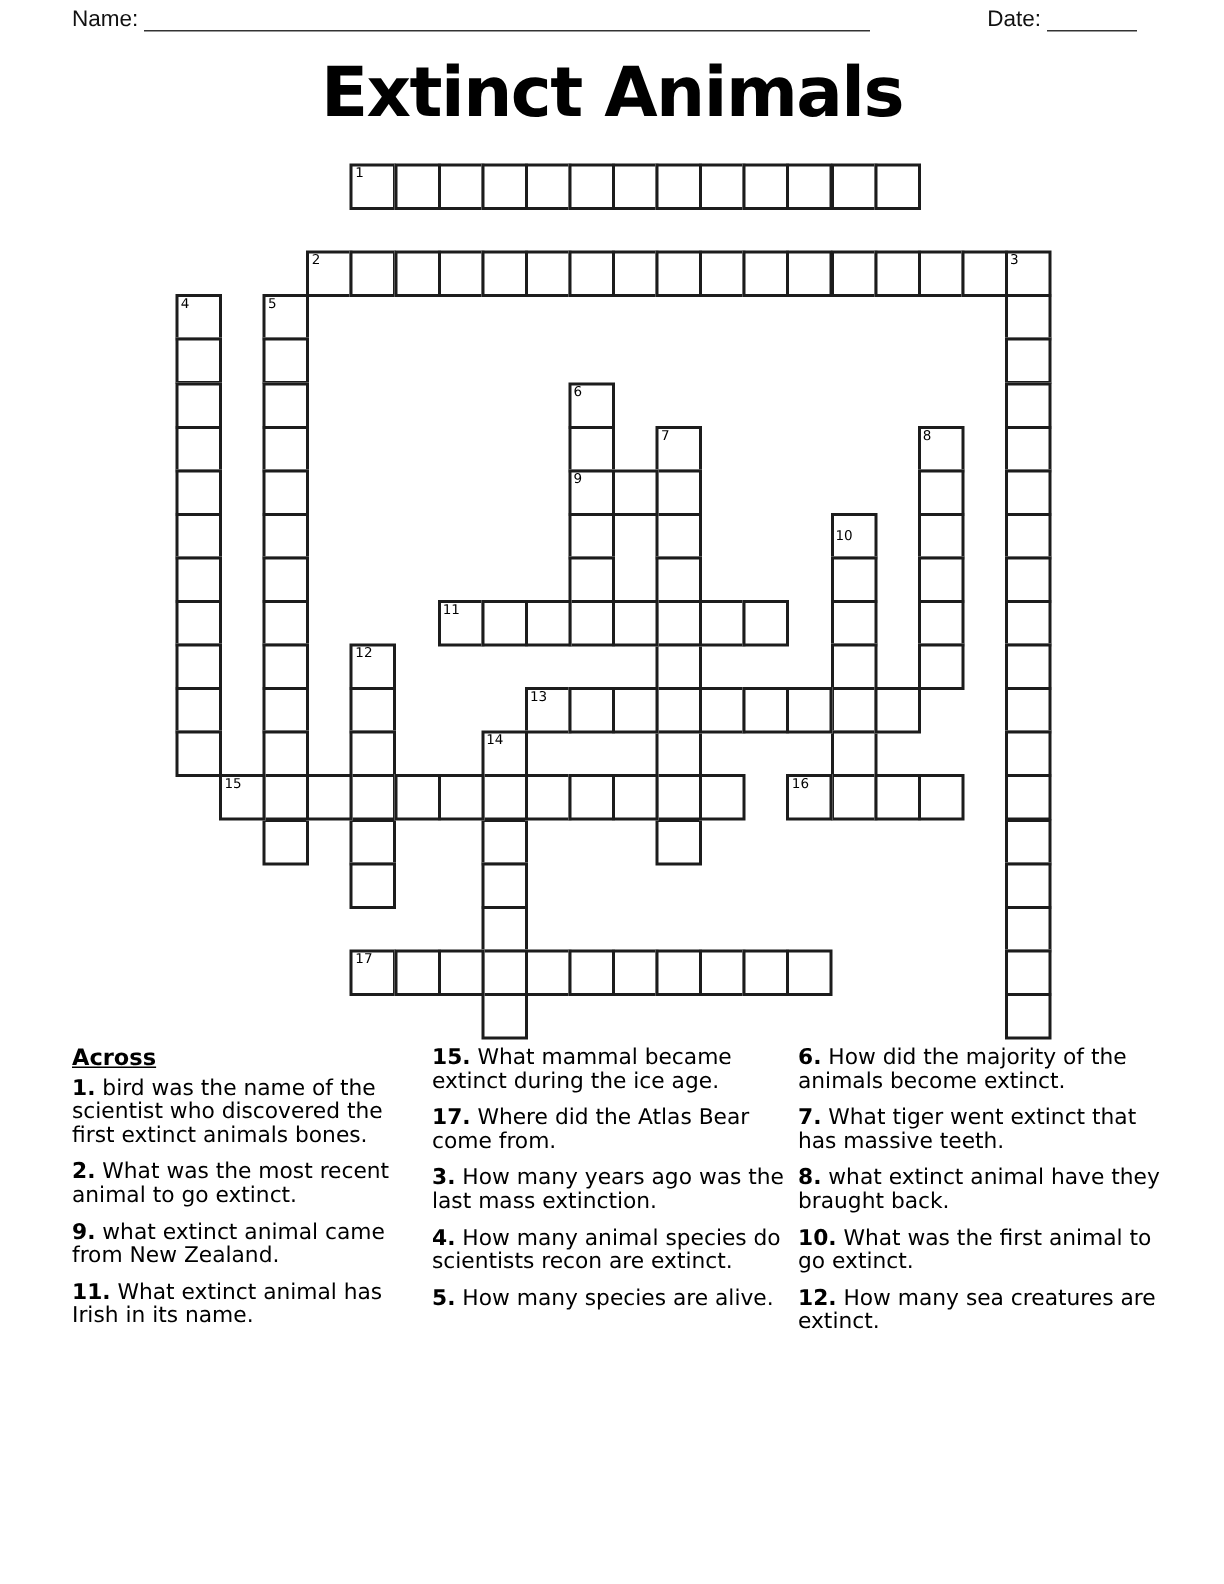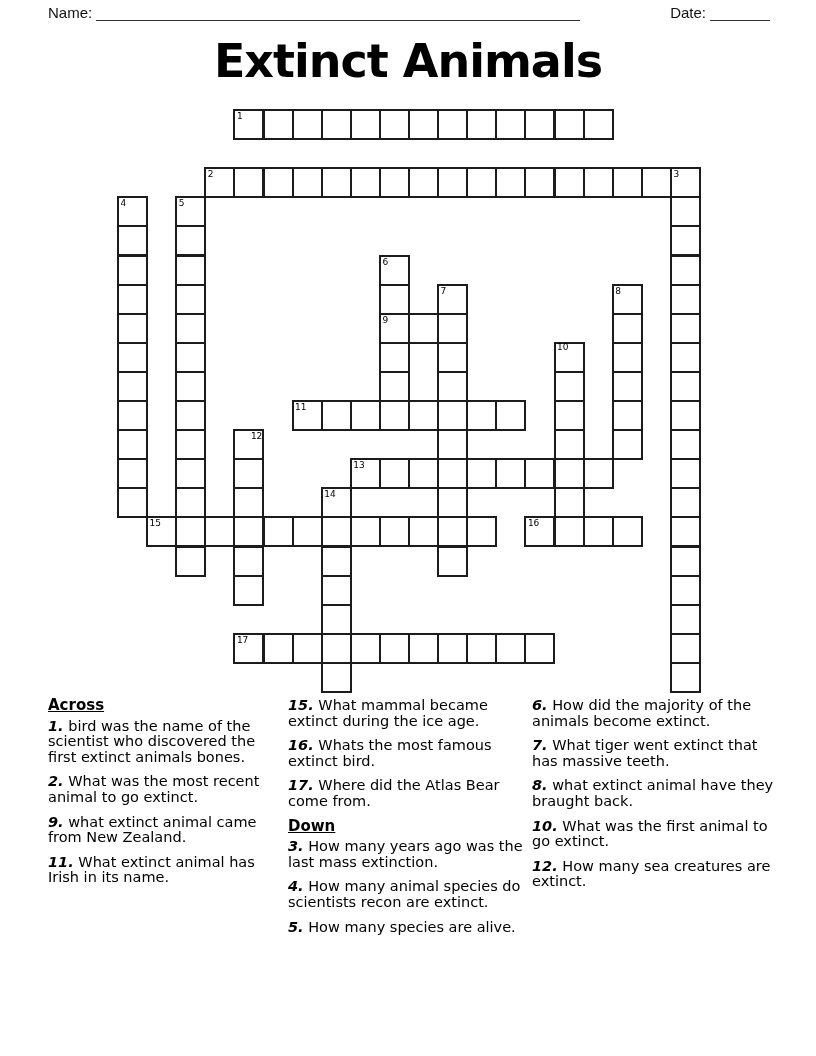--- a/index.html
+++ b/index.html
@@ -14,21 +14,21 @@
   
   #header {
     position:absolute; left:48px; top:4px; width:722px;
     font-family:"Liberation Sans", sans-serif;
     font-size:15px; color:#111;
   }
   .hdr-label { display:inline-block; vertical-align:bottom; }
   .hdr-line  { display:inline-block; vertical-align:bottom; height:15px;
                border-bottom:1.6px solid #333; margin-left:4px; }
   #name-line { width:484px; }
-  #date-wrap { position:absolute; right:0; top:0; }
+  #date-wrap { position:absolute; right:12px; top:0; }
   #date-line { width:60px; }
   
   #title {
     position:absolute; left:0; top:34px; width:816px;
     text-align:center;
     font-size:46px; font-weight:bold; letter-spacing:-1px;
     color:#000;
   }
   
   #grid { position:absolute; left:117px; top:109px; }
@@ -44,21 +44,21 @@
   
   .clue-col { position:absolute; top:698px; font-size:14.5px; line-height:15.6px; }
   #clue-col-1 { left:48px;  width:237px; }
   #clue-col-2 { left:288px; width:240px; }
   #clue-col-3 { left:532px; width:242px; }
   .clue-heading {
     font-weight:bold; text-decoration:underline;
     margin:0 0 5px 0; font-size:15px;
   }
   .clue { margin:0 0 9px 0; }
-  .cnum { font-weight:bold;font-style:italic; }
+  .cnum { font-weight:bold; }
 </style>
 </head>
 <body>
 
 <div id="page">
 
   <div id="header">
     <span class="hdr-label">Name:</span><span class="hdr-line" id="name-line"></span>
     <span id="date-wrap">
       <span class="hdr-label">Date:</span><span class="hdr-line" id="date-line"></span>
@@ -218,42 +218,40 @@
       <div class="cell" style="left: 407.4px; top: 523.8px; width: 31.1px; height: 31.1px;"></div>
       <div class="cellnum" style="left: 119.9px; top: 3px;">1</div>
       <div class="cellnum" style="left: 90.8px; top: 61.2px;">2</div>
       <div class="cellnum" style="left: 556.4px; top: 61.2px;">3</div>
       <div class="cellnum" style="left: 3.5px; top: 90.3px;">4</div>
       <div class="cellnum" style="left: 61.7px; top: 90.3px;">5</div>
       <div class="cellnum" style="left: 265.4px; top: 148.5px;">6</div>
       <div class="cellnum" style="left: 323.6px; top: 177.6px;">7</div>
       <div class="cellnum" style="left: 498.2px; top: 177.6px;">8</div>
       <div class="cellnum" style="left: 265.4px; top: 206.7px;">9</div>
-      <div class="cellnum" style="left: 440px; top: 234px; text-align: right;">10</div>
+      <div class="cellnum" style="left: 440px; top: 245px; text-align: right;">10</div>
       <div class="cellnum" style="left: 178.1px; top: 294px;">11</div>
-      <div class="cellnum" style="left: 119.9px; top: 323.1px; margin-left: 14px;">12</div>
+      <div class="cellnum" style="left: 119.9px; top: 323.1px;">12</div>
       <div class="cellnum" style="left: 236.3px; top: 352.2px;">13</div>
       <div class="cellnum" style="left: 207.2px; top: 381.3px;">14</div>
       <div class="cellnum" style="left: 32.6px; top: 410.4px;">15</div>
       <div class="cellnum" style="left: 410.9px; top: 410.4px;">16</div>
       <div class="cellnum" style="left: 119.9px; top: 526.8px;">17</div>
     </div>
 
   <div class="clue-col" id="clue-col-1">
       <div class="clue-heading">Across</div>
       <div class="clue"><span class="cnum">1.</span><span> bird was the name of the scientist who discovered the first extinct animals bones.</span></div>
       <div class="clue"><span class="cnum">2.</span><span> What was the most recent animal to go extinct.</span></div>
       <div class="clue"><span class="cnum">9.</span><span> what extinct animal came from New Zealand.</span></div>
       <div class="clue"><span class="cnum">11.</span><span> What extinct animal has Irish in its name.</span></div>
     </div>
   <div class="clue-col" id="clue-col-2">
       <div class="clue"><span class="cnum">15.</span><span> What mammal became extinct during the ice age.</span></div>
-      <div class="clue"><span class="cnum">16.</span><span> Whats the most famous extinct bird.</span></div>
       <div class="clue"><span class="cnum">17.</span><span> Where did the Atlas Bear come from.</span></div>
-      <div class="clue-heading">Down</div>
       <div class="clue"><span class="cnum">3.</span><span> How many years ago was the last mass extinction.</span></div>
       <div class="clue"><span class="cnum">4.</span><span> How many animal species do scientists recon are extinct.</span></div>
       <div class="clue"><span class="cnum">5.</span><span> How many species are alive.</span></div>
     </div>
   <div class="clue-col" id="clue-col-3">
       <div class="clue"><span class="cnum">6.</span><span> How did the majority of the animals become extinct.</span></div>
       <div class="clue"><span class="cnum">7.</span><span> What tiger went extinct that has massive teeth.</span></div>
       <div class="clue"><span class="cnum">8.</span><span> what extinct animal have they braught back.</span></div>
       <div class="clue"><span class="cnum">10.</span><span> What was the first animal to go extinct.</span></div>
       <div class="clue"><span class="cnum">12.</span><span> How many sea creatures are extinct.</span></div>

